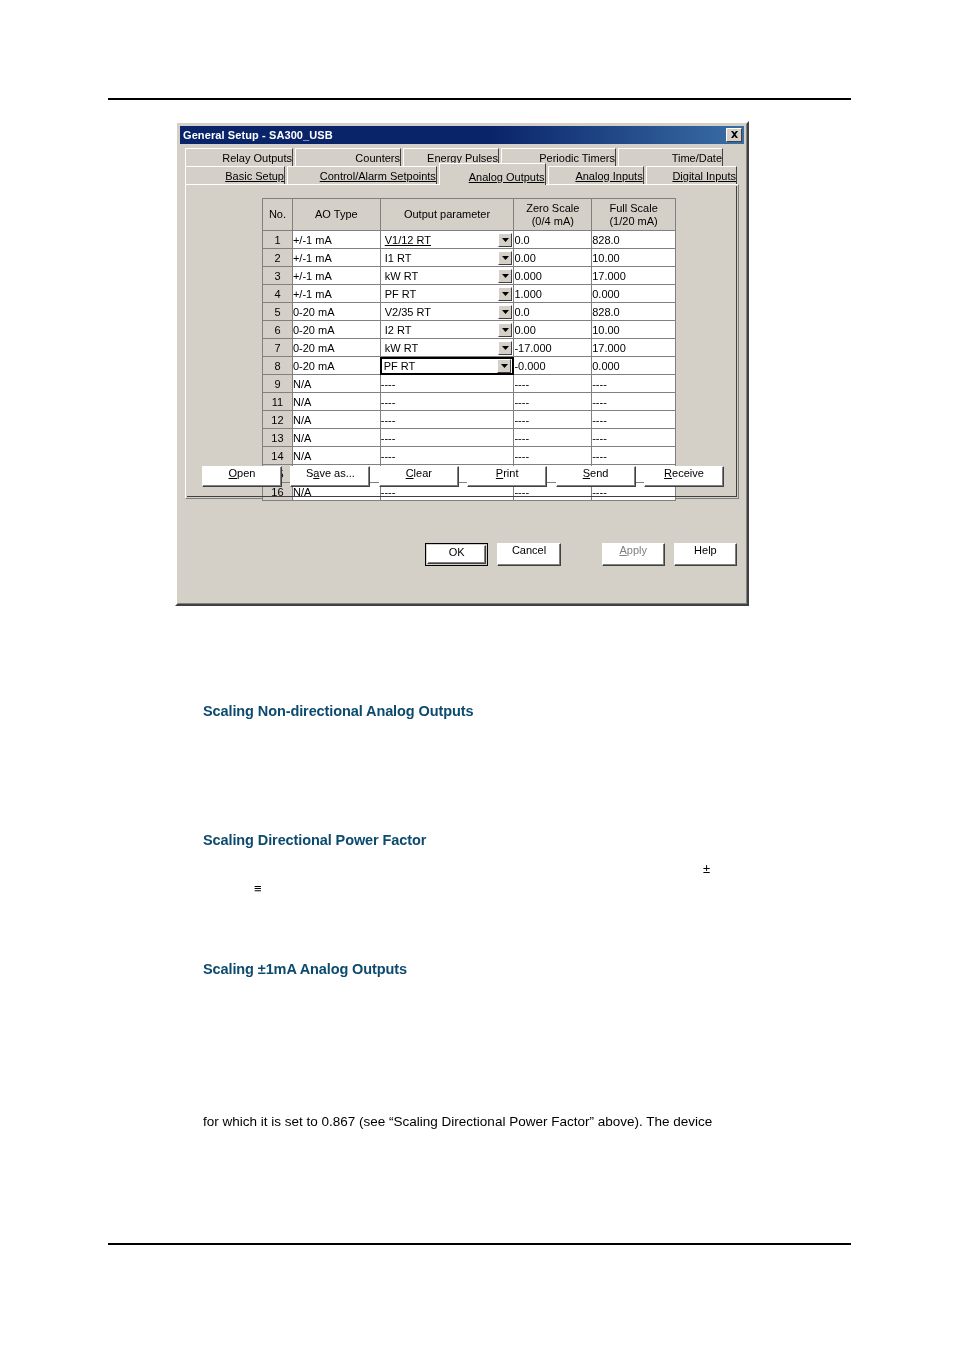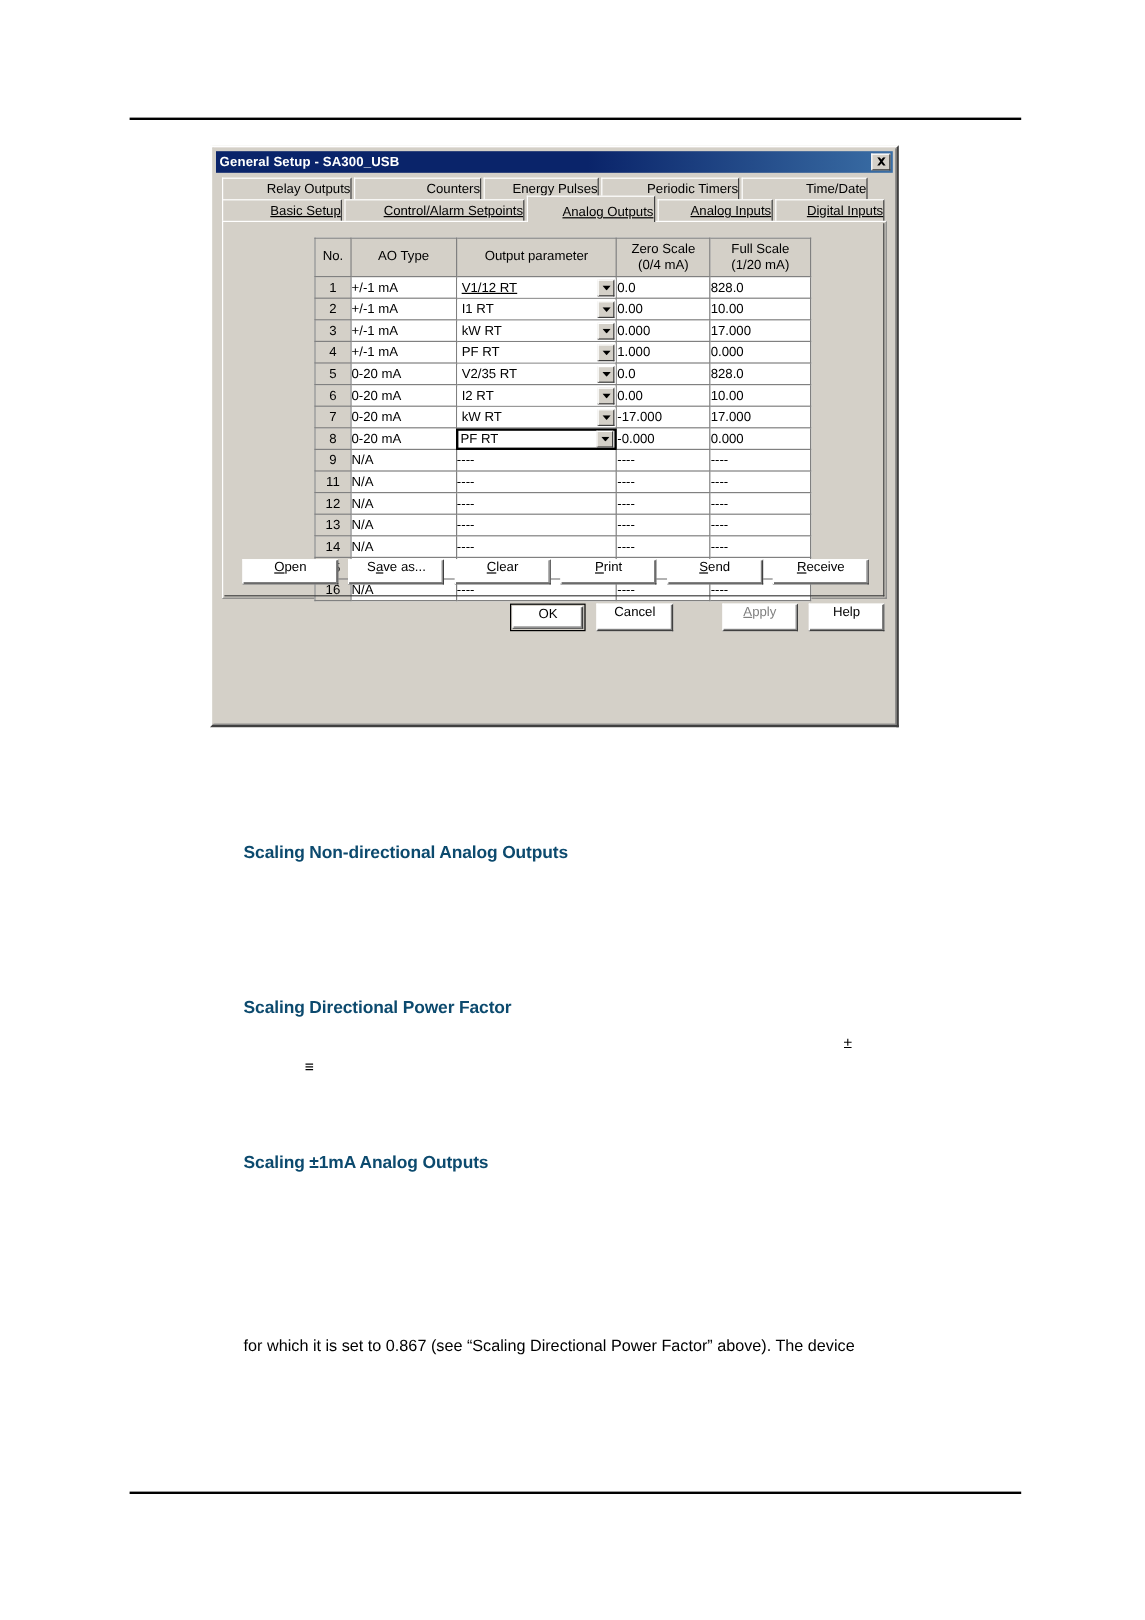--- a/index.html
+++ b/index.html
@@ -268,21 +268,21 @@
     border-right: 1px solid #808080;
     border-bottom: 1px solid #808080;
     pointer-events: none;
   }
   .btn u { text-decoration: underline; }
 
   
   .ok-row {
     position: absolute;
     left: 248px;
-    top: 380px;
+    top: 420px;
     width: 312px;
     display: flex;
     gap: 9px;
   }
   .btn-default {
     border: 1px solid #000000;
     padding: 1px;
     height: 23px;
     width: 74px;
     box-sizing: border-box;

